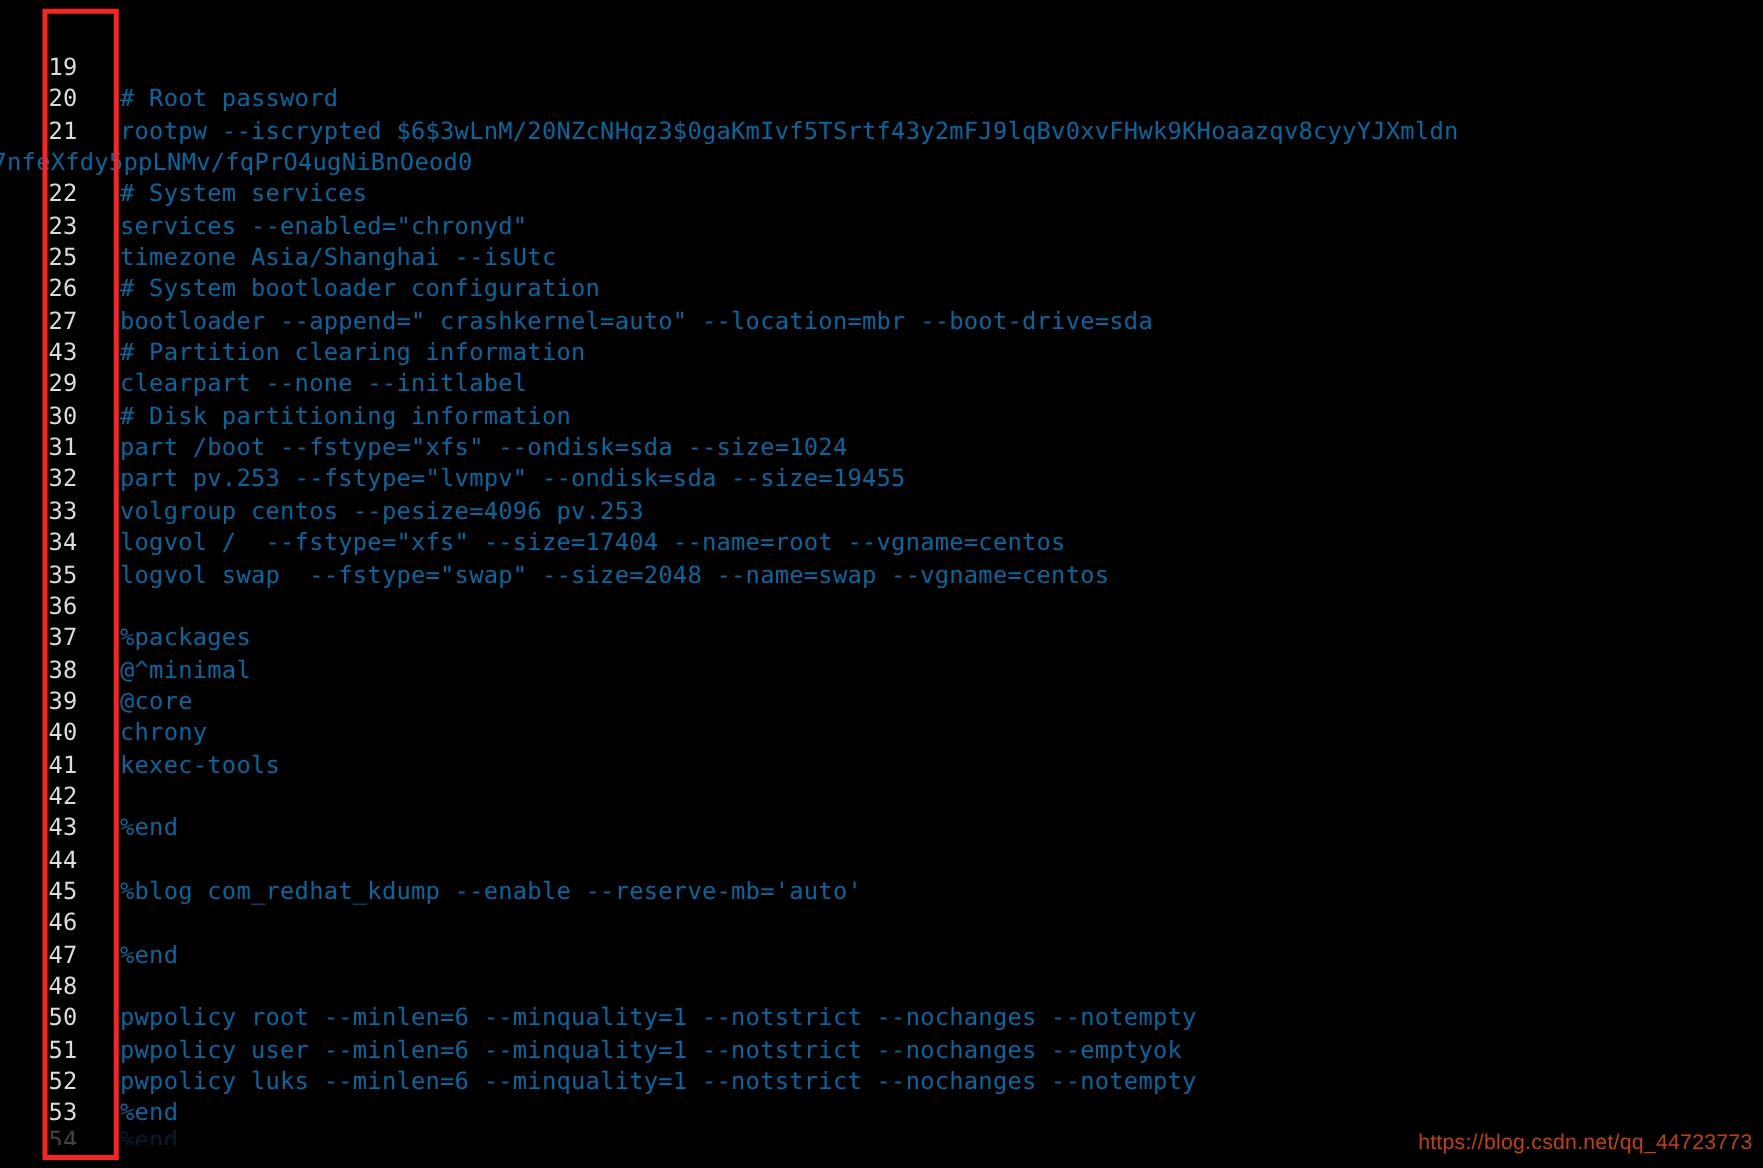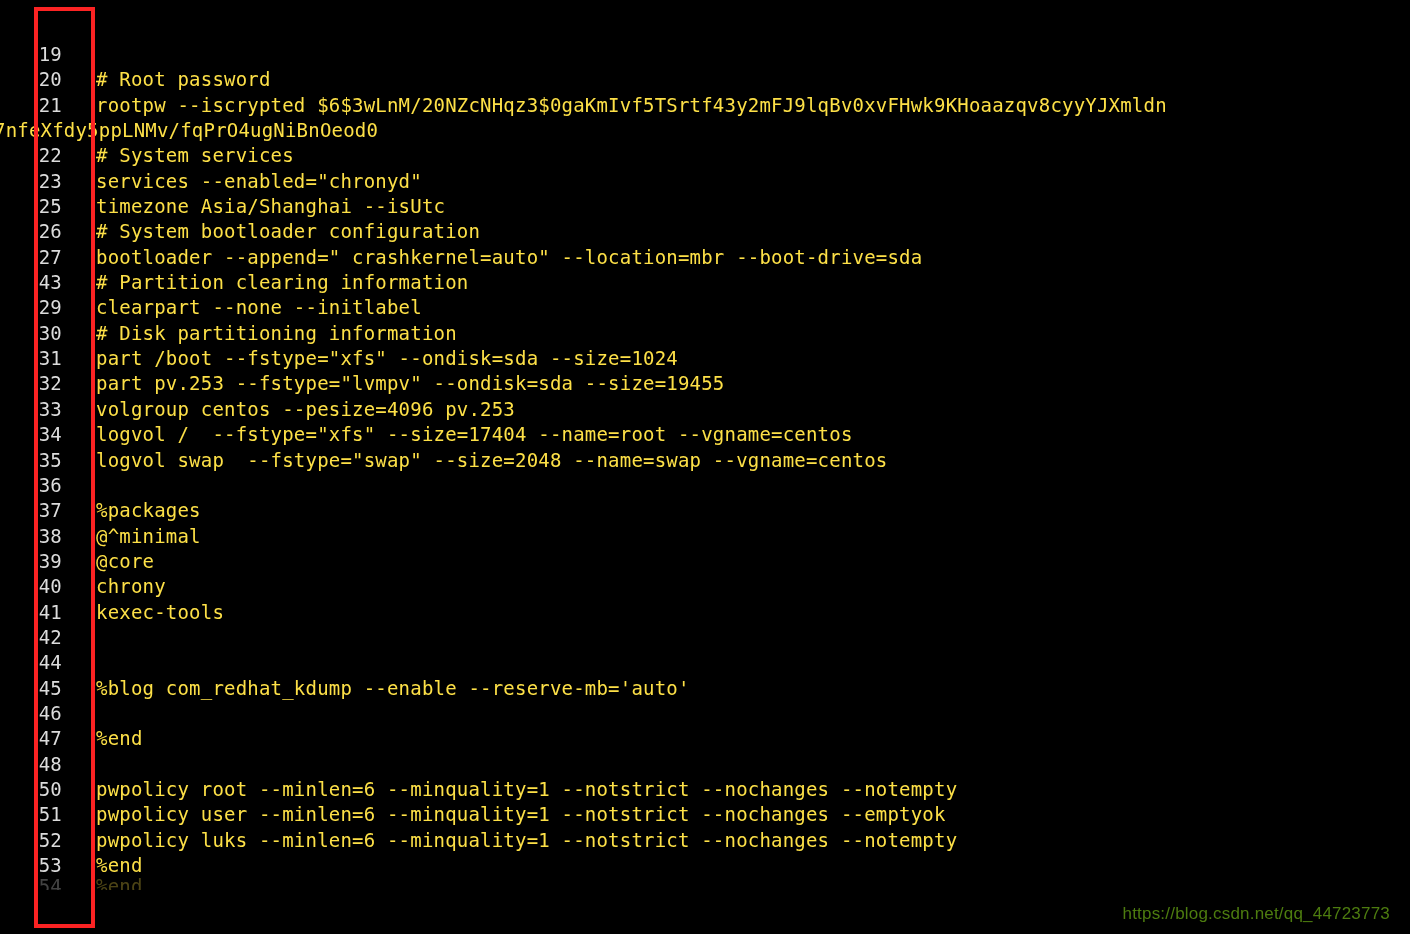--- a/index.html
+++ b/index.html
@@ -49,21 +49,21 @@
     padding-right: 16px;
     box-sizing: border-box;
     color: #dcdcdc;
     font-size: 19px;
     vertical-align: top;
   }
 
   .txt {
     display: inline-block;
     padding-left: 18px;
-    color: #fde047;
+    color: #0369a1;
     font-size: 19px;
     vertical-align: top;
   }
 
   
   .code-line.wrap .ln {
     width: 0;
     padding: 0;
   }
   .code-line.wrap .txt {
@@ -87,23 +87,23 @@
     width: 61px;
     height: 921px;
     border: 4px solid #fb2323;
     box-sizing: border-box;
     pointer-events: none;
   }
 
   
   #watermark {
     position: absolute;
-    right: 20px;
+    right: 8px;
     bottom: 10px;
-    color: #4d7c0f;
+    color: #c2410c;
     font-family: "Liberation Sans", sans-serif;
     font-size: 17px;
     letter-spacing: 0.2px;
   }
 </style>
 </head>
 <body>
 
 <div id="screen">
 
@@ -125,20 +125,21 @@
       <div class="code-line"><span class="ln">33</span><span class="txt">volgroup centos --pesize=4096 pv.253</span></div>
       <div class="code-line"><span class="ln">34</span><span class="txt">logvol /  --fstype="xfs" --size=17404 --name=root --vgname=centos</span></div>
       <div class="code-line"><span class="ln">35</span><span class="txt">logvol swap  --fstype="swap" --size=2048 --name=swap --vgname=centos</span></div>
       <div class="code-line"><span class="ln">36</span><span class="txt"></span></div>
       <div class="code-line"><span class="ln">37</span><span class="txt">%packages</span></div>
       <div class="code-line"><span class="ln">38</span><span class="txt">@^minimal</span></div>
       <div class="code-line"><span class="ln">39</span><span class="txt">@core</span></div>
       <div class="code-line"><span class="ln">40</span><span class="txt">chrony</span></div>
       <div class="code-line"><span class="ln">41</span><span class="txt">kexec-tools</span></div>
       <div class="code-line"><span class="ln">42</span><span class="txt"></span></div>
+      <div class="code-line"><span class="ln">43</span><span class="txt">%end</span></div>
       <div class="code-line"><span class="ln">44</span><span class="txt"></span></div>
       <div class="code-line"><span class="ln">45</span><span class="txt">%blog com_redhat_kdump --enable --reserve-mb='auto'</span></div>
       <div class="code-line"><span class="ln">46</span><span class="txt"></span></div>
       <div class="code-line"><span class="ln">47</span><span class="txt">%end</span></div>
       <div class="code-line"><span class="ln">48</span><span class="txt"></span></div>
       <div class="code-line"><span class="ln">50</span><span class="txt">pwpolicy root --minlen=6 --minquality=1 --notstrict --nochanges --notempty</span></div>
       <div class="code-line"><span class="ln">51</span><span class="txt">pwpolicy user --minlen=6 --minquality=1 --notstrict --nochanges --emptyok</span></div>
       <div class="code-line"><span class="ln">52</span><span class="txt">pwpolicy luks --minlen=6 --minquality=1 --notstrict --nochanges --notempty</span></div>
       <div class="code-line"><span class="ln">53</span><span class="txt">%end</span></div>
       <div class="code-line clipped"><span class="ln">54</span><span class="txt">%end</span></div>

